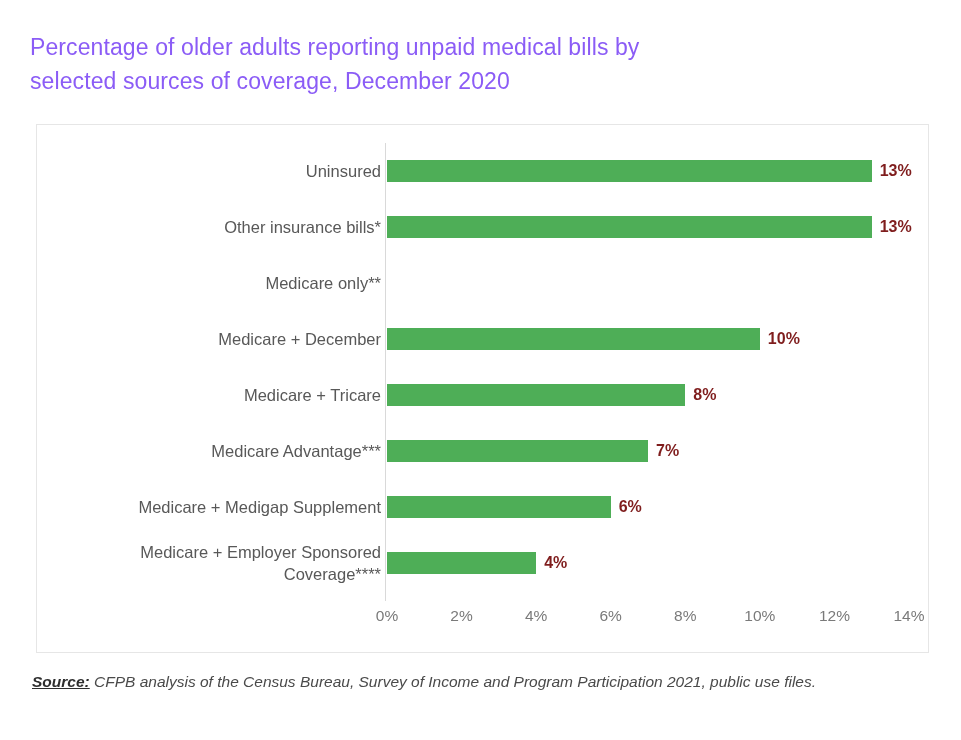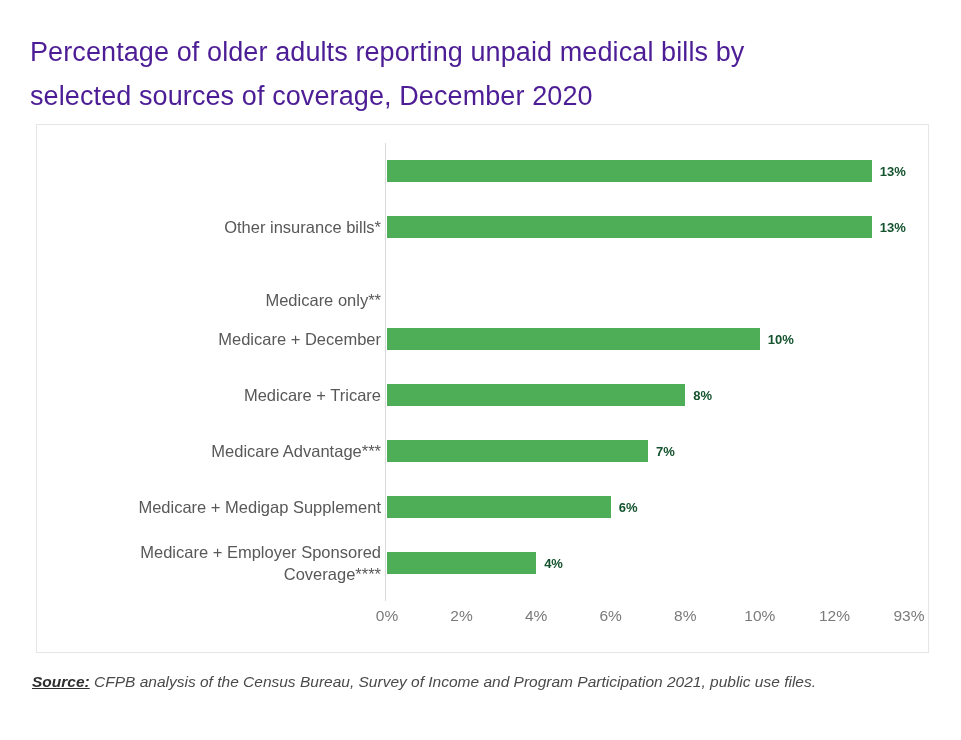--- a/index.html
+++ b/index.html
@@ -18,23 +18,23 @@
     height: 740px;
     background: #ffffff;
   }
 
   
   #chart-title {
     position: absolute;
     left: 30px;
     top: 30px;
     width: 880px;
-    font-size: 27px;
-    line-height: 44px;
-    color: #4c1d95;
+    font-size: 23px;
+    line-height: 34px;
+    color: #8b5cf6;
     letter-spacing: 0.1px;
     white-space: pre-line;
   }
 
   
   #plot-frame {
     position: absolute;
     left: 36px;
     top: 124px;
     width: 893px;
@@ -104,22 +104,22 @@
     align-items: center;
   }
 
   .bar {
     height: 22px;
     background: #4eae57;
     flex: 0 0 auto;
   }
 
   .bar-value {
-    font-size: 13px;
-    color: #14532d;
+    font-size: 16px;
+    color: #7f1d1d;
     font-weight: bold;
     margin-left: 8px;
     white-space: nowrap;
   }
 
   
   #x-axis {
     position: absolute;
     left: 348px;
     top: 476px;
@@ -162,36 +162,39 @@
   <div id="chart-title">Percentage of older adults reporting unpaid medical bills by
 selected sources of coverage, December 2020</div>
 
   <div id="plot-frame">
     <div id="plot-inner">
 
       <div id="category-axis-line"></div>
 
       <div id="rows-container">
           <div class="bar-row" style="top: 18px;">
+            <div class="label-wrap" style="left: 4px;">
+              <div class="cat-label">Uninsured</div>
+            </div>
             <div class="bar-track" style="left: 350px; width: 543px;">
               <div class="bar" style="width: 484.714px; background: rgb(78, 174, 87);"></div>
               <span class="bar-value">13%</span>
             </div>
           </div>
           <div class="bar-row" style="top: 74px;">
             <div class="label-wrap" style="left: 4px;">
               <div class="cat-label">Other insurance bills*</div>
             </div>
             <div class="bar-track" style="left: 350px; width: 543px;">
               <div class="bar" style="width: 484.714px; background: rgb(78, 174, 87);"></div>
               <span class="bar-value">13%</span>
             </div>
           </div>
           <div class="bar-row" style="top: 130px;">
-            <div class="label-wrap" style="left: 4px; align-items: flex-end;">
+            <div class="label-wrap" style="left: 4px;">
               <div class="cat-label">Medicare only**</div>
             </div>
           </div>
           <div class="bar-row" style="top: 186px;">
             <div class="label-wrap" style="left: 4px;">
               <div class="cat-label">Medicare + December</div>
             </div>
             <div class="bar-track" style="left: 350px; width: 543px;">
               <div class="bar" style="width: 372.857px; background: rgb(78, 174, 87);"></div>
               <span class="bar-value">10%</span>
@@ -237,21 +240,21 @@
         </div>
 
       <div id="x-axis">
           <span class="x-tick" style="left: 2px;">0%</span>
           <span class="x-tick" style="left: 76.5714px;">2%</span>
           <span class="x-tick" style="left: 151.143px;">4%</span>
           <span class="x-tick" style="left: 225.714px;">6%</span>
           <span class="x-tick" style="left: 300.286px;">8%</span>
           <span class="x-tick" style="left: 374.857px;">10%</span>
           <span class="x-tick" style="left: 449.429px;">12%</span>
-          <span class="x-tick" style="left: 524px;">93%</span>
+          <span class="x-tick" style="left: 524px;">14%</span>
         </div>
 
     </div>
   </div>
 
   <div id="source-note">
     <span id="source-label">Source:</span><span id="source-text"> CFPB analysis of the Census Bureau, Survey of Income and Program Participation 2021, public use files.</span>
   </div>
 
 </div>

